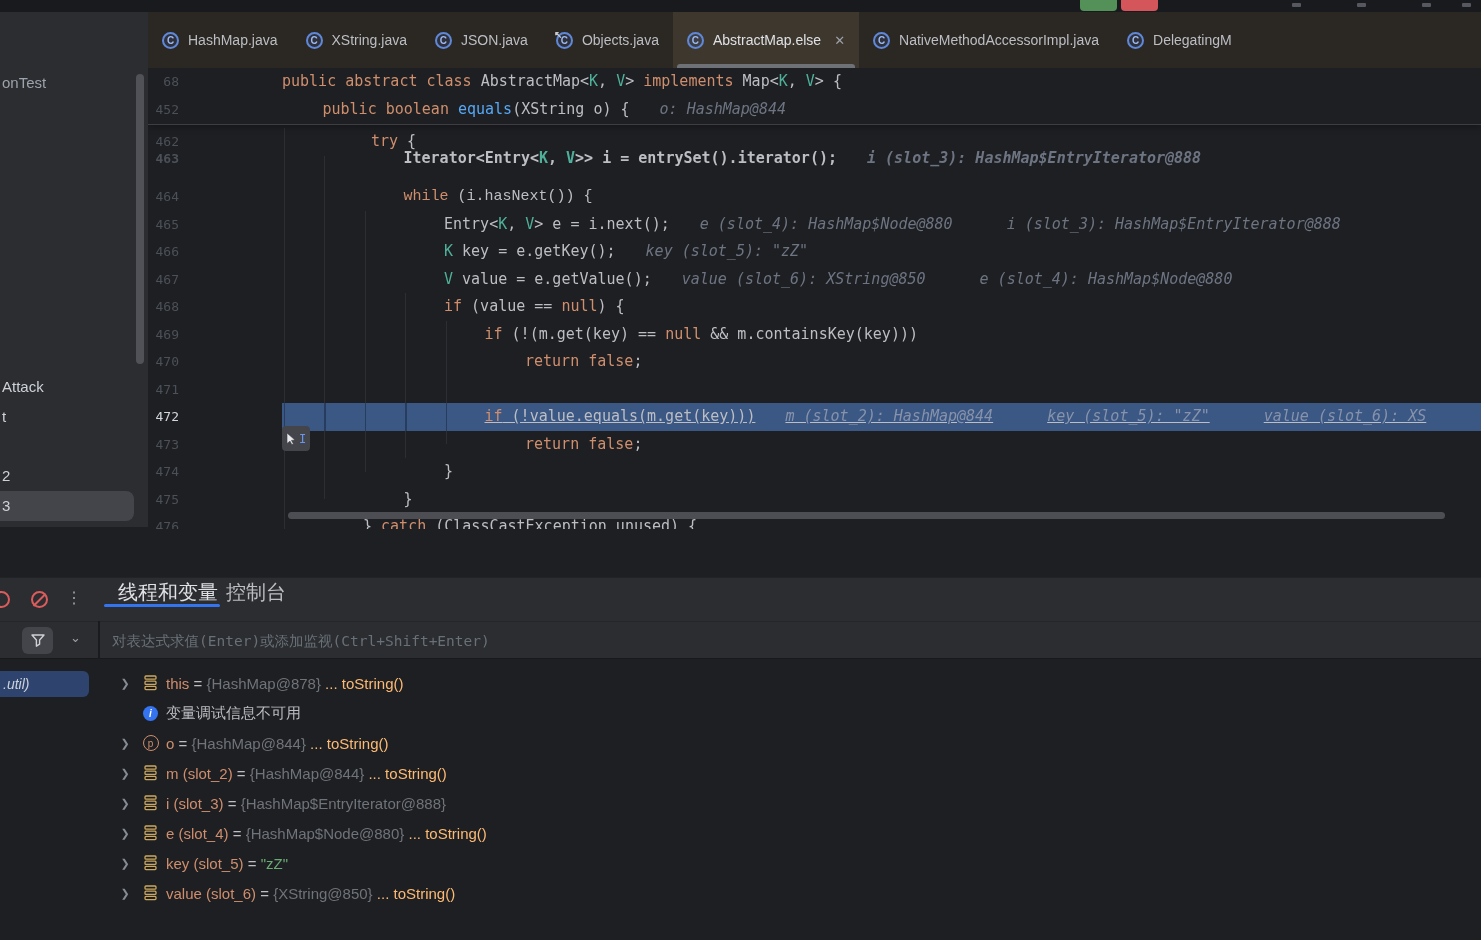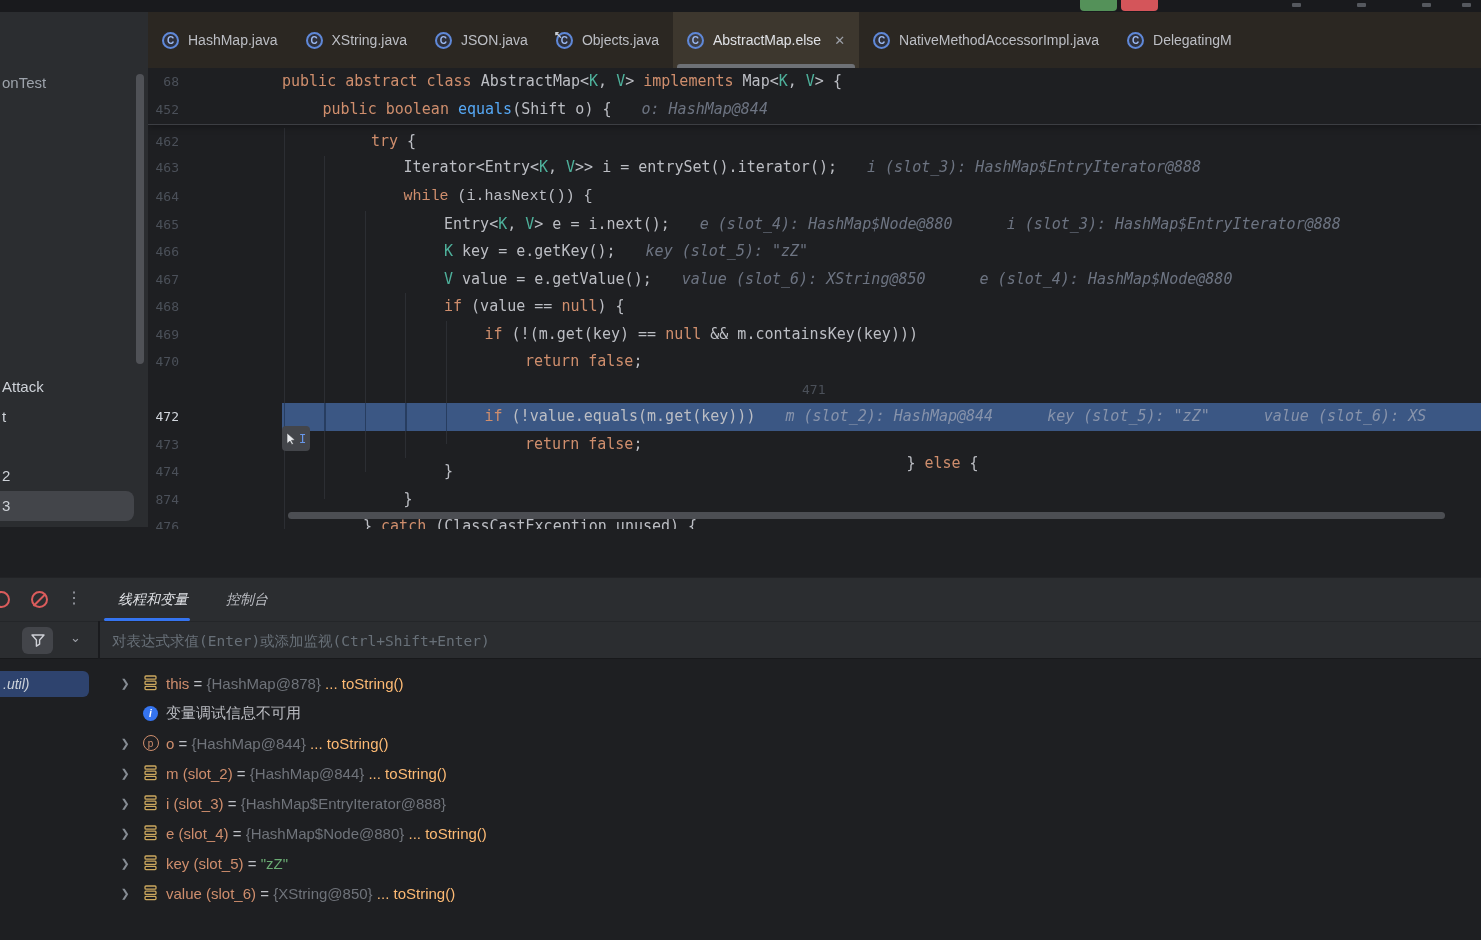--- a/index.html
+++ b/index.html
@@ -60,22 +60,22 @@
                 border-radius:4px; z-index:7; display:flex; align-items:center; justify-content:center; gap:2px; }
   #cursor-box .ibeam { color:#6897ea; font-family:"DejaVu Sans Mono",monospace; font-size:12px; }
 
   
   #debug-toolbar { position:absolute; left:0; top:577px; width:1481px; height:44px; background:#2b2d30;
                    border-top:1px solid #222326; }
   .ring { position:absolute; top:13px; width:17px; height:17px; border:2px solid #db5c5c; border-radius:50%; }
   .ring .slash { position:absolute; left:-2px; top:5.5px; width:17px; height:2px; background:#db5c5c;
                  transform:rotate(-45deg); }
   #kebab { position:absolute; left:66px; top:10px; color:#9da0a8; font-size:16px; letter-spacing:0; }
-  .dbg-tab { position:absolute; top:0; height:43px; display:flex; align-items:center;
-             font-size:14px; color:#bcbec4; cursor:pointer;font-style:italic; }
+  .dbg-tab { position:absolute; top:0; height:29px; display:flex; align-items:center;
+             font-size:20px; color:#bcbec4; cursor:pointer; }
   .dbg-tab.active { color:#dfe1e5; }
   .dbg-tab.active::after { content:""; position:absolute; left:-14px; right:-2px; bottom:0; height:3.5px;
                            background:#3574f0; border-radius:2px; }
 
   
   #expr-row { position:absolute; left:0; top:621px; width:1481px; height:38px; background:#2b2d30;
               border-top:1px solid #242629; border-bottom:1px solid #18191b; }
   #funnel-btn { position:absolute; left:22px; top:5px; width:31px; height:27px; background:#43454a;
                 border-radius:6px; display:flex; align-items:center; justify-content:center; }
   #filter-chevron { position:absolute; left:70px; top:8px; color:#9da0a8; font-size:13px; }
@@ -165,34 +165,34 @@
 
 <div id="editor">
   <div id="reader-mode">阅读器模式</div>
   <div id="sticky">
       <div class="code-row" style="top: 0px;">
         <span class="gut">68</span>
         <span class="code-text" style="padding-left: 94px;"><span class="c-kw">public abstract class </span><span class="c-pl">AbstractMap&lt;</span><span class="c-tp">K</span><span class="c-pl">, </span><span class="c-tp">V</span><span class="c-pl">&gt; </span><span class="c-kw">implements </span><span class="c-pl">Map&lt;</span><span class="c-tp">K</span><span class="c-pl">, </span><span class="c-tp">V</span><span class="c-pl">&gt; {</span></span>
       </div>
       <div class="code-row" style="top: 27.5px;">
         <span class="gut">452</span>
-        <span class="code-text" style="padding-left: 134.5px;"><span class="c-kw">public boolean </span><span class="c-mth">equals</span><span class="c-pl">(Shift o) {</span><span class="hint">o: HashMap@844</span></span>
+        <span class="code-text" style="padding-left: 134.5px;"><span class="c-kw">public boolean </span><span class="c-mth">equals</span><span class="c-pl">(XString o) {</span><span class="hint">o: HashMap@844</span></span>
       </div>
     </div>
   <div id="code-block">
       <div class="guide" style="left: 135.5px; top: 0px; height: 412.5px;"></div>
       <div class="guide" style="left: 176px; top: 27.5px; height: 343.75px;"></div>
       <div class="guide" style="left: 216.5px; top: 82.5px; height: 261.25px;"></div>
       <div class="guide" style="left: 257px; top: 165px; height: 165px;"></div>
       <div class="guide" style="left: 297.5px; top: 192.5px; height: 123.75px;"></div>
       <div class="code-row" style="top: 0px; gap: 8px;">
         <span class="gut">462</span>
         <span class="code-text" style="padding-left: 175px;"><span class="c-kw">try</span><span class="c-pl"> {</span></span>
       </div>
-      <div class="code-row" style="top: 26px;">
+      <div class="code-row" style="top: 17px; font-weight: bold;">
         <span class="gut">463</span>
         <span class="code-text" style="padding-left: 215.5px;"><span class="c-pl">Iterator&lt;Entry&lt;</span><span class="c-tp">K</span><span class="c-pl">, </span><span class="c-tp">V</span><span class="c-pl">&gt;&gt; i = entrySet().iterator();</span><span class="hint">i (slot_3): HashMap$EntryIterator@888</span></span>
       </div>
       <div class="code-row" style="top: 55px;">
         <span class="gut">464</span>
         <span class="code-text" style="padding-left: 215.5px; font-family: Liberation Mono, monospace;"><span class="c-kw">while</span><span class="c-pl"> (i.hasNext()) {</span></span>
       </div>
       <div class="code-row" style="top: 82.5px;">
         <span class="gut">465</span>
         <span class="code-text" style="padding-left: 256px;"><span class="c-pl">Entry&lt;</span><span class="c-tp">K</span><span class="c-pl">, </span><span class="c-tp">V</span><span class="c-pl">&gt; e = i.next();</span><span class="hint">e (slot_4): HashMap$Node@880</span><span class="hint">i (slot_3): HashMap$EntryIterator@888</span></span>
@@ -210,43 +210,43 @@
         <span class="code-text" style="padding-left: 256px;"><span class="c-kw">if</span><span class="c-pl"> (value == </span><span class="c-kw">null</span><span class="c-pl">) {</span></span>
       </div>
       <div class="code-row" style="top: 192.5px;">
         <span class="gut">469</span>
         <span class="code-text" style="padding-left: 296.5px;"><span class="c-kw">if</span><span class="c-pl"> (!(m.get(key) == </span><span class="c-kw">null</span><span class="c-pl"> &amp;&amp; m.containsKey(key)))</span></span>
       </div>
       <div class="code-row" style="top: 220px;">
         <span class="gut">470</span>
         <span class="code-text" style="padding-left: 337px;"><span class="c-kw">return false</span><span class="c-pl">;</span></span>
       </div>
-      <div class="code-row" style="top: 247.5px; flex-direction: column;">
+      <div class="code-row" style="top: 247.5px;">
         <span class="gut">471</span>
         <span class="code-text" style="padding-left: 256px; margin-top: 47px;"><span class="c-pl">} </span><span class="c-kw">else</span><span class="c-pl"> {</span></span>
       </div>
       <div class="code-row hl" style="top: 275px;">
         <span class="gut">472</span>
-        <span class="code-text" style="padding-left: 296.5px;"><span class="c-kw">if</span><span class="c-pl"> (!value.equals(m.get(key)))</span><span class="hint">m (slot_2): HashMap@844</span><span class="hint">key (slot_5): "zZ"</span><span class="hint">value (slot_6): XS</span></span>
+        <span class="code-text" style="padding-left: 296.5px; text-decoration: underline;"><span class="c-kw">if</span><span class="c-pl"> (!value.equals(m.get(key)))</span><span class="hint">m (slot_2): HashMap@844</span><span class="hint">key (slot_5): "zZ"</span><span class="hint">value (slot_6): XS</span></span>
         <div class="hl-tick" style="left: 135.5px;"></div>
         <div class="hl-tick" style="left: 176px;"></div>
         <div class="hl-tick" style="left: 216.5px;"></div>
         <div class="hl-tick" style="left: 257px;"></div>
         <div class="hl-tick" style="left: 297.5px;"></div>
       </div>
       <div class="code-row" style="top: 302.5px;">
         <span class="gut">473</span>
         <span class="code-text" style="padding-left: 337px;"><span class="c-kw">return false</span><span class="c-pl">;</span></span>
       </div>
       <div class="code-row" style="top: 330px;">
         <span class="gut">474</span>
         <span class="code-text" style="padding-left: 256px;"><span class="c-pl">}</span></span>
       </div>
       <div class="code-row" style="top: 357.5px;">
-        <span class="gut">874</span>
+        <span class="gut">475</span>
         <span class="code-text" style="padding-left: 215.5px;"><span class="c-pl">}</span></span>
       </div>
       <div class="code-row" style="top: 385px;">
         <span class="gut">476</span>
         <span class="code-text" style="padding-left: 175px;"><span class="c-pl">} </span><span class="c-kw">catch</span><span class="c-pl"> (ClassCastException unused) {</span></span>
       </div>
     </div>
   <div id="h-scroll"></div>
   <div id="cursor-box">
     <svg width="11" height="13" viewBox="0 0 11 13">

